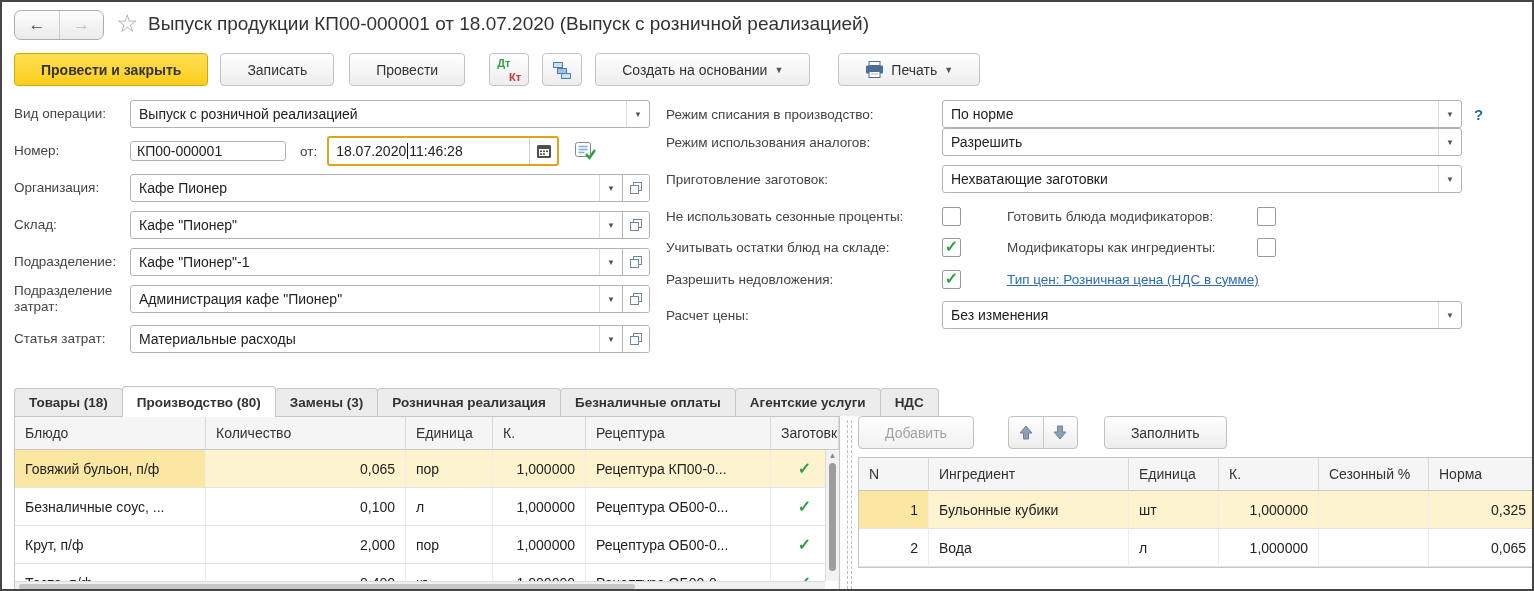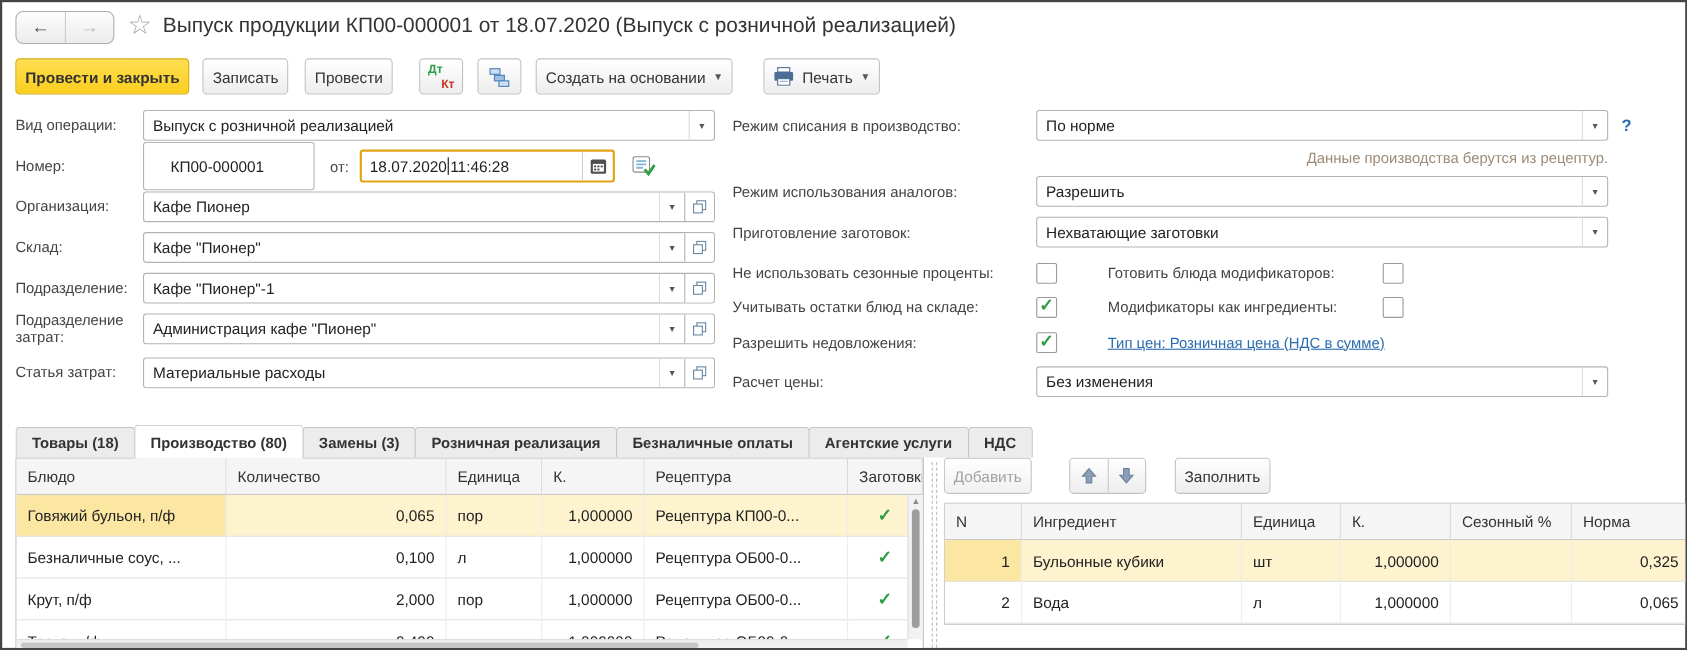--- a/index.html
+++ b/index.html
@@ -12,41 +12,41 @@
   .nav-group { position:absolute; left:12px; top:8px; height:30px; display:flex; border:1px solid #aeaeae; border-radius:7px; background:linear-gradient(#fdfdfd,#ebebeb); overflow:hidden; }
   .nav-btn { width:44px; display:flex; align-items:center; justify-content:center; font-size:17px; font-weight:bold; cursor:pointer; }
   .nav-btn + .nav-btn { border-left:1px solid #cccccc; }
   .nav-back { color:#4a4a4a; }
   .nav-fwd { color:#bdbdbd; }
   .star { position:absolute; left:114px; top:7px; font-size:25px; color:#a7a7a7; line-height:28px; }
   .title { position:absolute; left:146px; top:11px; font-size:19px; color:#333; white-space:nowrap; }
 
   
   .toolbar { position:absolute; left:12px; top:51px; height:33px; display:flex; align-items:center; }
-  .btn { height:33px; display:flex; align-items:center; justify-content:center; gap:7px; padding:0 8px; border:1px solid #c2c2c2; border-radius:4px; background:linear-gradient(#ffffff,#ededed); font-size:14px; color:#333; cursor:pointer; white-space:nowrap; }
+  .btn { height:33px; display:flex; align-items:center; justify-content:center; gap:7px; padding:0 26px; border:1px solid #c2c2c2; border-radius:4px; background:linear-gradient(#ffffff,#ededed); font-size:14px; color:#333; cursor:pointer; white-space:nowrap; }
   .btn-primary { background:linear-gradient(#ffe14f,#fc0); background:linear-gradient(#ffdf52,#fbce1e); border-color:#d2a900; font-weight:bold; }
   .btn-icon { width:40px; padding:0; }
   .caret { font-size:9px; color:#555; }
   .mL12 { margin-left:12px; } .mL15 { margin-left:15px;align-items:center; } .mL24 { margin-left:24px;justify-content:center; } .mL13 { margin-left:13px; } .mL28 { margin-left:28px; }
   .dtkt { position:relative; width:24px; height:26px; }
   .dtkt .dt { position:absolute; left:0; top:0; color:#2f9e44; font-size:11px; font-weight:bold; }
   .dtkt .kt { position:absolute; right:0; bottom:0; color:#ca3327; font-size:11px; font-weight:bold; }
 
   
   .form-left { position:absolute; left:12px; top:98px; width:636px; }
   .form-right { position:absolute; left:664px; top:98px; width:866px; }
   .frow { display:flex; align-items:center; height:28px; margin-bottom:9px; }
   .flabel { width:116px; flex-shrink:0; font-size:13.5px; color:#444; line-height:1.15; }
   .rlabel { width:276px; flex-shrink:0; font-size:13.5px; color:#444; }
   .combo { flex:1; height:28px; border:1px solid #b3b3b3; border-radius:3px; background:#fff; display:flex; align-items:stretch; overflow:hidden; }
   .combo-fixed { flex:none; width:520px; }
   .combo-value { flex:1; display:flex; align-items:center; padding:0 8px; font-size:14px; color:#222; white-space:nowrap; overflow:hidden; }
   .combo-arrow { width:23px; border-left:1px solid #dcdcdc; display:flex; align-items:center; justify-content:center; font-size:8px; color:#555; cursor:pointer; }
   .combo-open { width:27px; border-left:1px solid #b3b3b3; display:flex; align-items:center; justify-content:center; cursor:pointer; background:#fff; }
-  .tinput { height:44px; border:1px solid #b3b3b3; border-radius:3px; padding:0 24px; font-size:14px; color:#222; display:flex; align-items:center; }
+  .tinput { height:20px; border:1px solid #b3b3b3; border-radius:3px; padding:0 6px; font-size:14px; color:#222; display:flex; align-items:center; }
   .num-input { width:156px; }
   .date-sep { margin:0 10px 0 14px; font-size:13.5px; color:#444; }
   .date-box { width:232px; height:30px; border:2px solid #e2a417; border-radius:3px; display:flex; align-items:stretch; overflow:hidden; background:#fff; }
   .date-text { display:flex; align-items:center; padding-left:7px; font-size:14px; color:#222; }
   .text-cursor { width:1px; height:16px; background:#111; align-self:center; margin:0 1px; }
   .cal-seg { width:28px; margin-left:auto; border-left:1px solid #cfcfcf; display:flex; align-items:center; justify-content:center; cursor:pointer; }
   .status-ico { margin-left:15px; display:flex; align-items:center; cursor:pointer; }
   .help { margin-left:12px; color:#2b6cb0; font-size:15px; font-weight:bold; cursor:pointer; }
   .note-row { height:20px; width:796px; text-align:right; font-size:13.5px; color:#9c8b76; margin:8px 0 4px 0; }
   .m-t12 { margin-top:12px; } .m-t11 { margin-top:11px; } .m-t10 { margin-top:10px; }
@@ -254,21 +254,20 @@
 
   <div class="form-right">
     <div class="frow" style="margin-bottom:0;">
       <div class="rlabel">Режим списания в производство:</div>
       <div class="combo combo-fixed">
         <div class="combo-value">По норме</div>
         <div class="combo-arrow">▼</div>
       </div>
       <div class="help">?</div>
     </div>
-    <div class="note-row">Данные производства берутся из рецептур.</div>
     <div class="frow">
       <div class="rlabel">Режим использования аналогов:</div>
       <div class="combo combo-fixed">
         <div class="combo-value">Разрешить</div>
         <div class="combo-arrow">▼</div>
       </div>
     </div>
     <div class="frow">
       <div class="rlabel">Приготовление заготовок:</div>
       <div class="combo combo-fixed">

